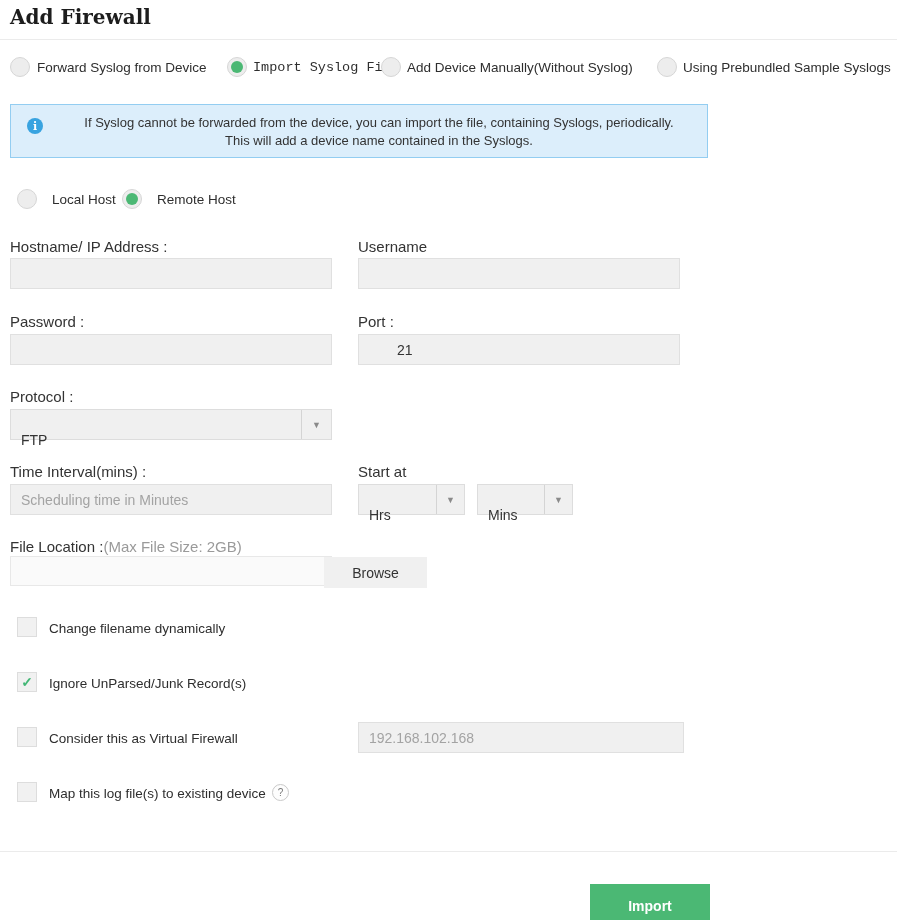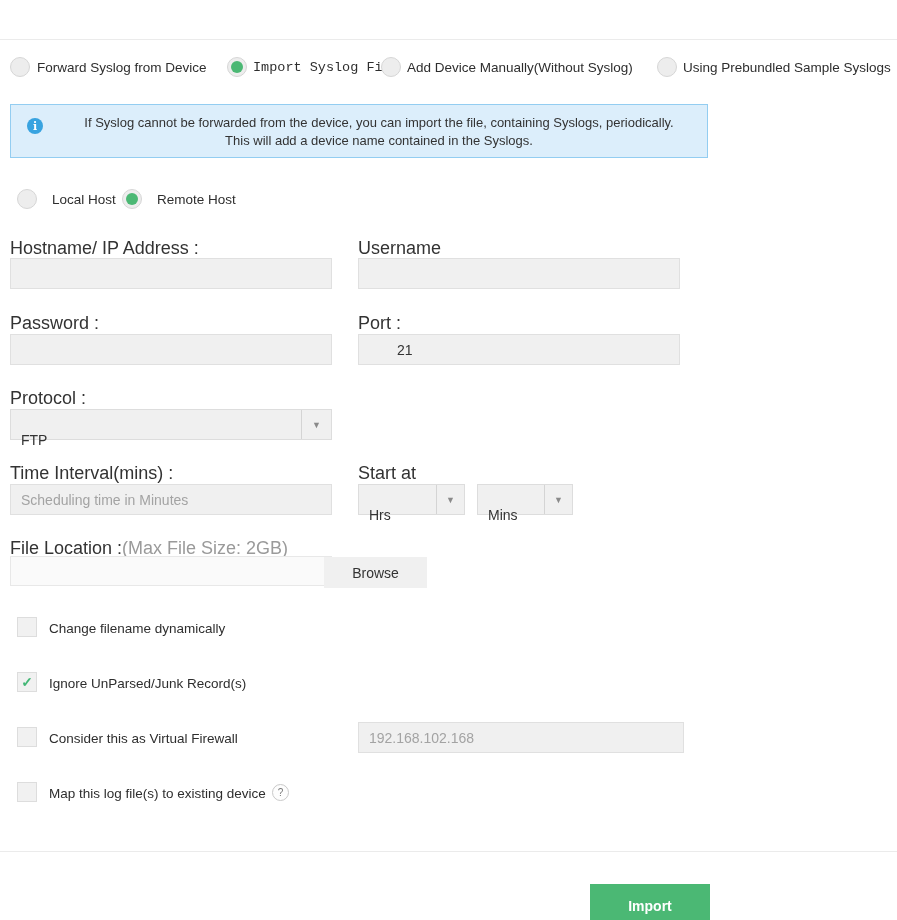--- a/index.html
+++ b/index.html
@@ -21,21 +21,21 @@
   
   .banner { position:absolute; left:10px; top:104px; width:698px; height:54px;
             background:#dceefb; border:1px solid #93cdf1; }
   .info-icon { position:absolute; left:16px; top:13px; width:16px; height:16px; border-radius:50%;
                background:#38a3e0; color:#fff; font-size:11px; font-weight:bold;
                display:flex; align-items:center; justify-content:center; font-family:"DejaVu Serif", serif; }
   .banner-text { position:absolute; left:50px; right:10px; top:9px; text-align:center;
                  font-size:13px; line-height:18px; color:#333; }
 
   
-  .flabel { position:absolute; font-size:18px; color:#333; white-space:nowrap; }
+  .flabel { position:absolute; font-size:15px; color:#333; white-space:nowrap; }
   .flabel .hint { color:#9a9a9a; }
   .tinput { position:absolute; height:31px; background:#f0f0f0; border:1px solid #e0e0e0;
             padding:0 10px; font-size:14px; color:#333; font-family:"Liberation Sans", sans-serif; }
   .tinput::placeholder { color:#a3a3a3; opacity:1; }
   .tinput.light { background:#fafafa; border-color:#e8e8e8; height:30px; }
 
   .selectbox { position:absolute; height:31px; background:#f0f0f0; border:1px solid #ddd;
                display:flex; align-items:center; cursor:pointer; }
   .selectbox .sel-text { flex:1; padding:0 10px; font-size:14px; color:#333;margin-top:31px; }
   .selectbox .sel-arrow { width:30px; align-self:stretch; border-left:1px solid #d4d4d4;
@@ -61,20 +61,21 @@
 
   .btn-primary { position:absolute; background:#4bb874; color:#fff; border:none; font-size:14px;
                  font-weight:600; display:flex; align-items:center; justify-content:center;
                  cursor:pointer; font-family:"Liberation Sans", sans-serif; }
 </style>
 </head>
 <body>
 
 <div class="page">
 
+  <div class="page-title">Add Firewall</div>
   <div class="divider" style="top:39px;"></div>
 
   <div class="radio" style="left:10px; top:57px;"></div>
   <div class="radio-label" style="left:37px; top:60px;">Forward Syslog from Device</div>
 
   <div class="radio selected" style="left:227px; top:57px;">
       <div class="dot"></div>
     </div>
   <div class="radio-label" style="left:253px; top:60px;font-family:Liberation Mono, monospace;">Import Syslog File</div>
 

